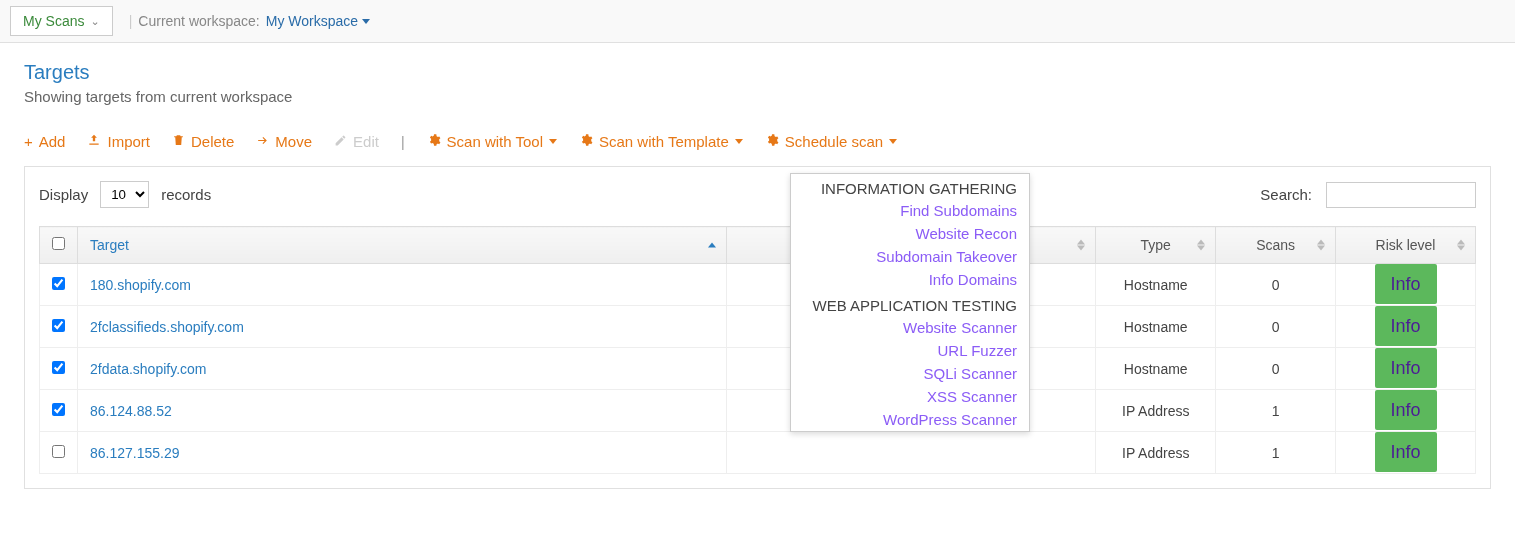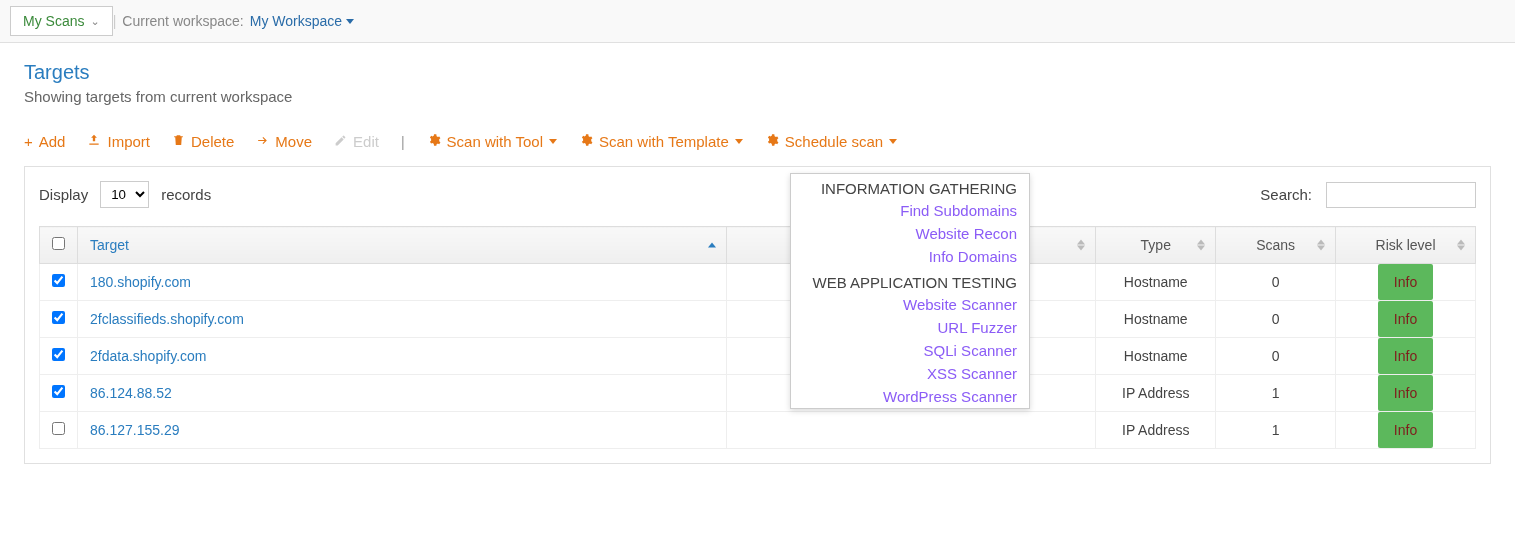--- a/index.html
+++ b/index.html
@@ -9,20 +9,21 @@
       color: #333;
       background: #fff;
       width: 1515px;
     }
     .top-bar {
       display: flex;
       align-items: center;
       padding: 6px 10px;
       border-bottom: 1px solid #e0e0e0;
       background: #f9f9f9;
+      gap: 16px;
     }
     .my-scans-btn {
       border: 1px solid #ccc;
       background: #fff;
       color: #3b8a3b;
       padding: 6px 12px;
       cursor: pointer;
       display: inline-flex;
       align-items: center;
       gap: 6px;
@@ -179,24 +180,24 @@
       color: #444;
     }
     .target-link { color: #2a7dbf; cursor: pointer; }
     .col-check { width: 32px; text-align: center; }
     .col-blank1 { width: 370px; }
     .col-type { width: 120px; text-align: center; }
     .col-scans { width: 120px; text-align: center; }
     .col-risk { width: 140px; text-align: center; }
     .info-badge {
       background: #5cb85c;
-      color: #7f1d1d;
+      color: #4c1d95;
       padding: 10px 16px;
       border-radius: 2px;
-      font-size: 14px;
+      font-size: 18px;
     }
     .chev-down-sm {
       font-size: 11px;
     }
     th.col-target { width: 650px; }
   </style>
 </head>
 <body>
 
 <div class="top-bar">
@@ -281,20 +282,21 @@
           </svg>
       </span>
       <span>Schedule scan</span>
       <span class="caret-down"></span>
     </span>
 
     <div class="dropdown-menu" id="template-dropdown">
         <div class="dd-header">INFORMATION GATHERING</div>
         <div class="dd-item">Find Subdomains</div>
         <div class="dd-item">Website Recon</div>
+        <div class="dd-item">Subdomain Takeover</div>
         <div class="dd-item">Info Domains</div>
         <div class="dd-header">WEB APPLICATION TESTING</div>
         <div class="dd-item">Website Scanner</div>
         <div class="dd-item">URL Fuzzer</div>
         <div class="dd-item">SQLi Scanner</div>
         <div class="dd-item">XSS Scanner</div>
         <div class="dd-item">WordPress Scanner</div>
       </div>
   </div>
 

